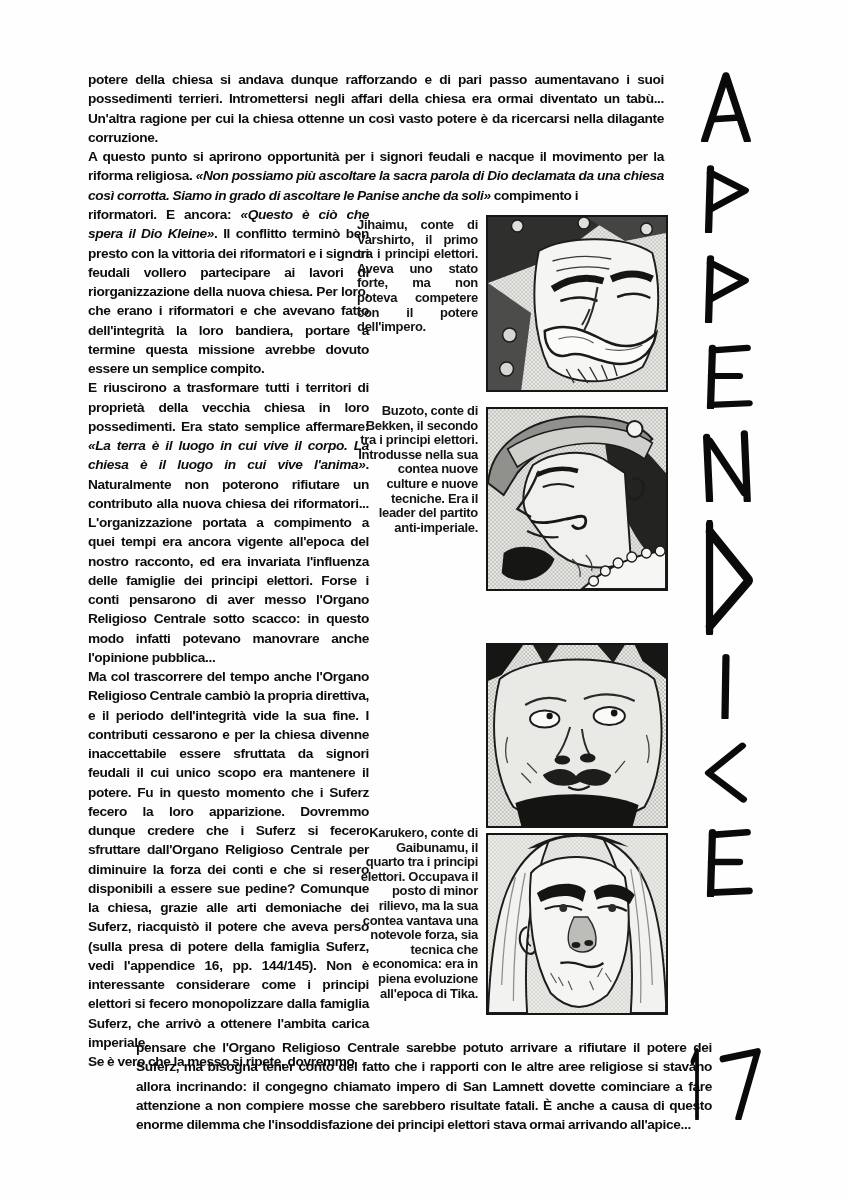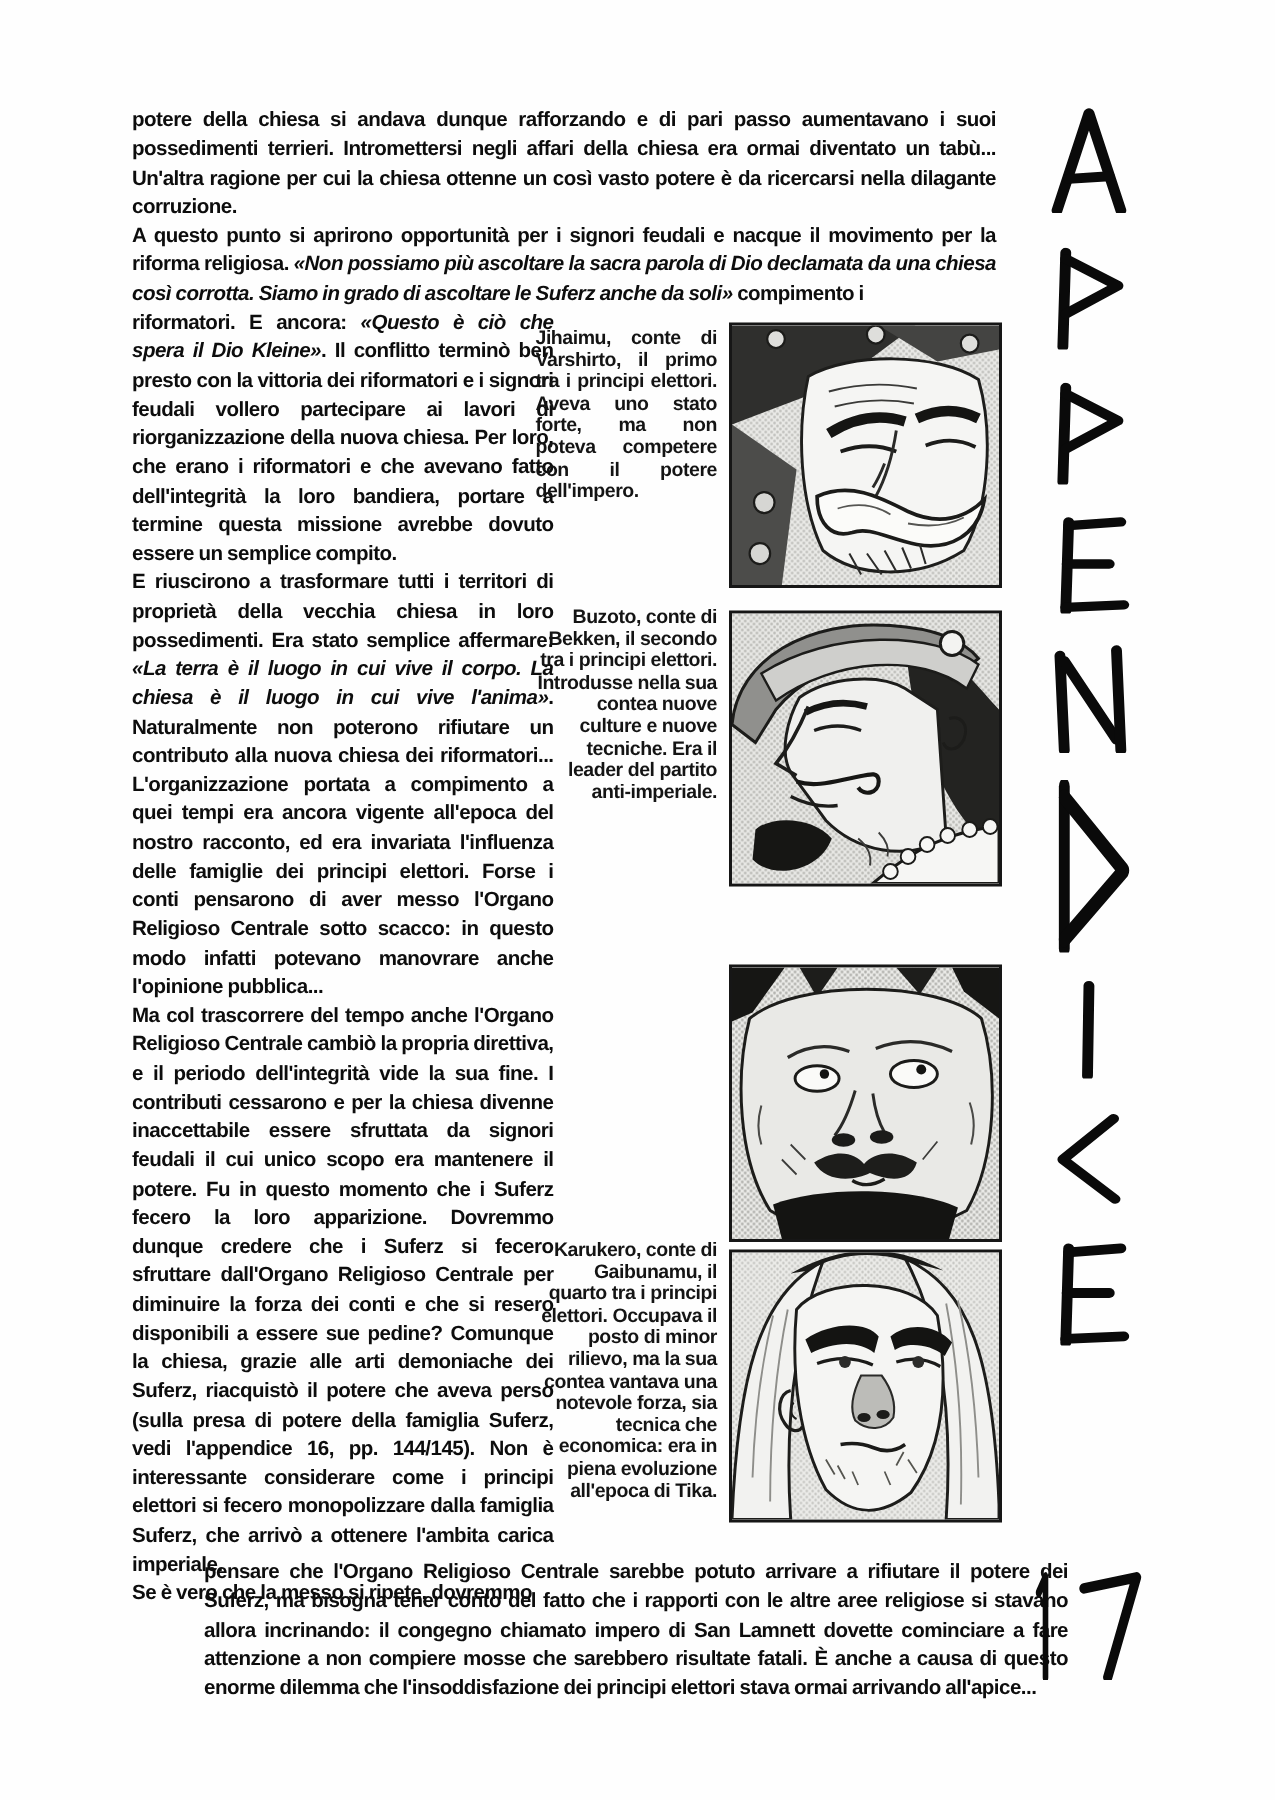--- a/index.html
+++ b/index.html
@@ -38,21 +38,21 @@
   .vletter{position:absolute;left:0;width:58px;}
   #pagenum{position:absolute;left:686px;top:1046px;width:82px;height:76px;}
 </style>
 </head>
 <body>
 
 <div class="page">
 
   <div id="text-top" class="bodytext">
       <p><span>potere della chiesa si andava dunque rafforzando e di pari passo aumentavano i suoi possedimenti terrieri. Intromettersi negli affari della chiesa era ormai diventato un tabù... Un'altra ragione per cui la chiesa ottenne un così vasto potere è da ricercarsi nella dilagante corruzione.</span></p>
-      <p><span>A questo punto si aprirono opportunità per i signori feudali e nacque il movimento per la riforma religiosa. </span><em>«Non possiamo più ascoltare la sacra parola di Dio declamata da una chiesa così corrotta. Siamo in grado di ascoltare le Suferz anche da soli»</em><span> compimento i</span></p>
+      <p><span>A questo punto si aprirono opportunità per i signori feudali e nacque il movimento per la riforma religiosa. </span><em>«Non possiamo più ascoltare la sacra parola di Dio declamata da una chiesa così corrotta. Siamo in grado di ascoltare le Panise anche da soli»</em><span> compimento i</span></p>
     </div>
   <div id="text-col" class="bodytext">
       <p><span>riformatori. E ancora: </span><em>«Questo è ciò che spera il Dio Kleine»</em><span>. Il conflitto terminò ben presto con la vittoria dei riformatori e i signori feudali vollero partecipare ai lavori di riorganizzazione della nuova chiesa. Per loro, che erano i riformatori e che avevano fatto dell'integrità la loro bandiera, portare a termine questa missione avrebbe dovuto essere un semplice compito.</span></p>
       <p><span>E riuscirono a trasformare tutti i territori di proprietà della vecchia chiesa in loro possedimenti. Era stato semplice affermare: </span><em>«La terra è il luogo in cui vive il corpo. La chiesa è il luogo in cui vive l'anima»</em><span>. Naturalmente non poterono rifiutare un contributo alla nuova chiesa dei riformatori... L'organizzazione portata a compimento a quei tempi era ancora vigente all'epoca del nostro racconto, ed era invariata l'influenza delle famiglie dei principi elettori. Forse i conti pensarono di aver messo l'Organo Religioso Centrale sotto scacco: in questo modo infatti potevano manovrare anche l'opinione pubblica...</span></p>
       <p><span>Ma col trascorrere del tempo anche l'Organo Religioso Centrale cambiò la propria direttiva, e il periodo dell'integrità vide la sua fine. I contributi cessarono e per la chiesa divenne inaccettabile essere sfruttata da signori feudali il cui unico scopo era mantenere il potere. Fu in questo momento che i Suferz fecero la loro apparizione. Dovremmo dunque credere che i Suferz si fecero sfruttare dall'Organo Religioso Centrale per diminuire la forza dei conti e che si resero disponibili a essere sue pedine? Comunque la chiesa, grazie alle arti demoniache dei Suferz, riacquistò il potere che aveva perso (sulla presa di potere della famiglia Suferz, vedi l'appendice 16, pp. 144/145). Non è interessante considerare come i principi elettori si fecero monopolizzare dalla famiglia Suferz, che arrivò a ottenere l'ambita carica imperiale.</span></p>
       <p><span>Se è vero che la messo si ripete, dovremmo</span></p>
     </div>
   <div id="text-bottom" class="bodytext">
       <p><span>pensare che l'Organo Religioso Centrale sarebbe potuto arrivare a rifiutare il potere dei Suferz, ma bisogna tener conto del fatto che i rapporti con le altre aree religiose si stavano allora incrinando: il congegno chiamato impero di San Lamnett dovette cominciare a fare attenzione a non compiere mosse che sarebbero risultate fatali. È anche a causa di questo enorme dilemma che l'insoddisfazione dei principi elettori stava ormai arrivando all'apice...</span></p>
     </div>

